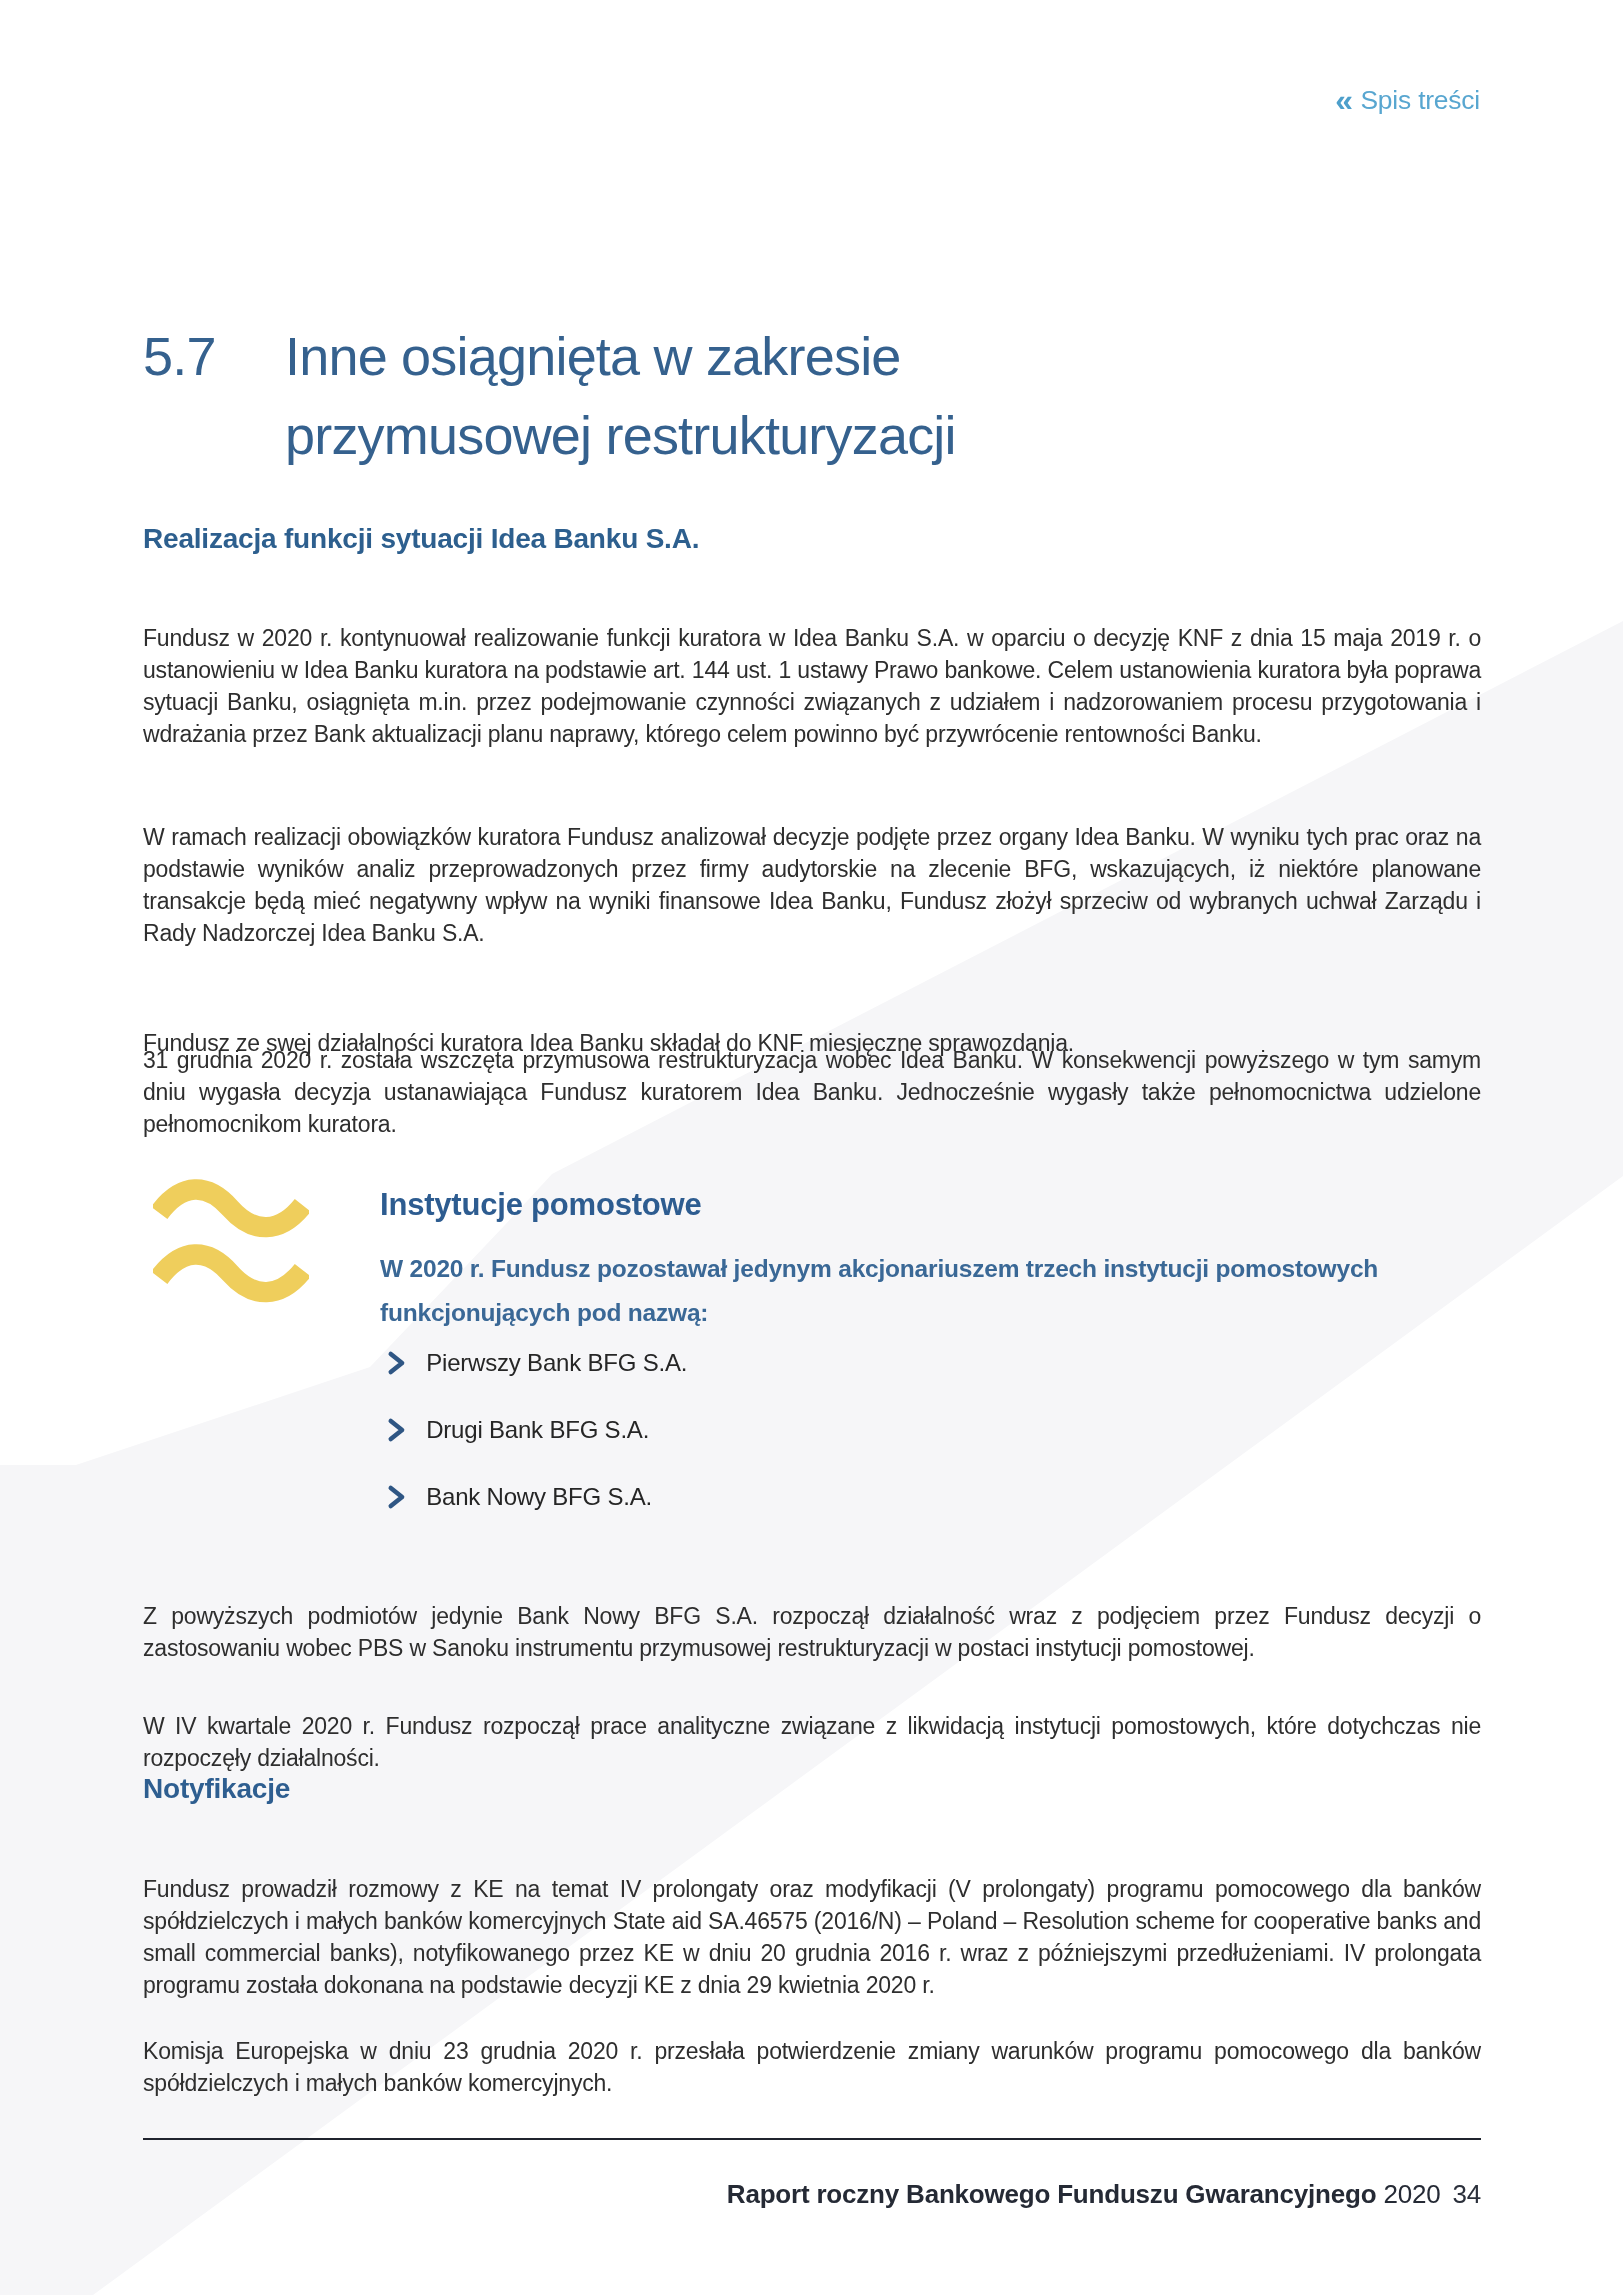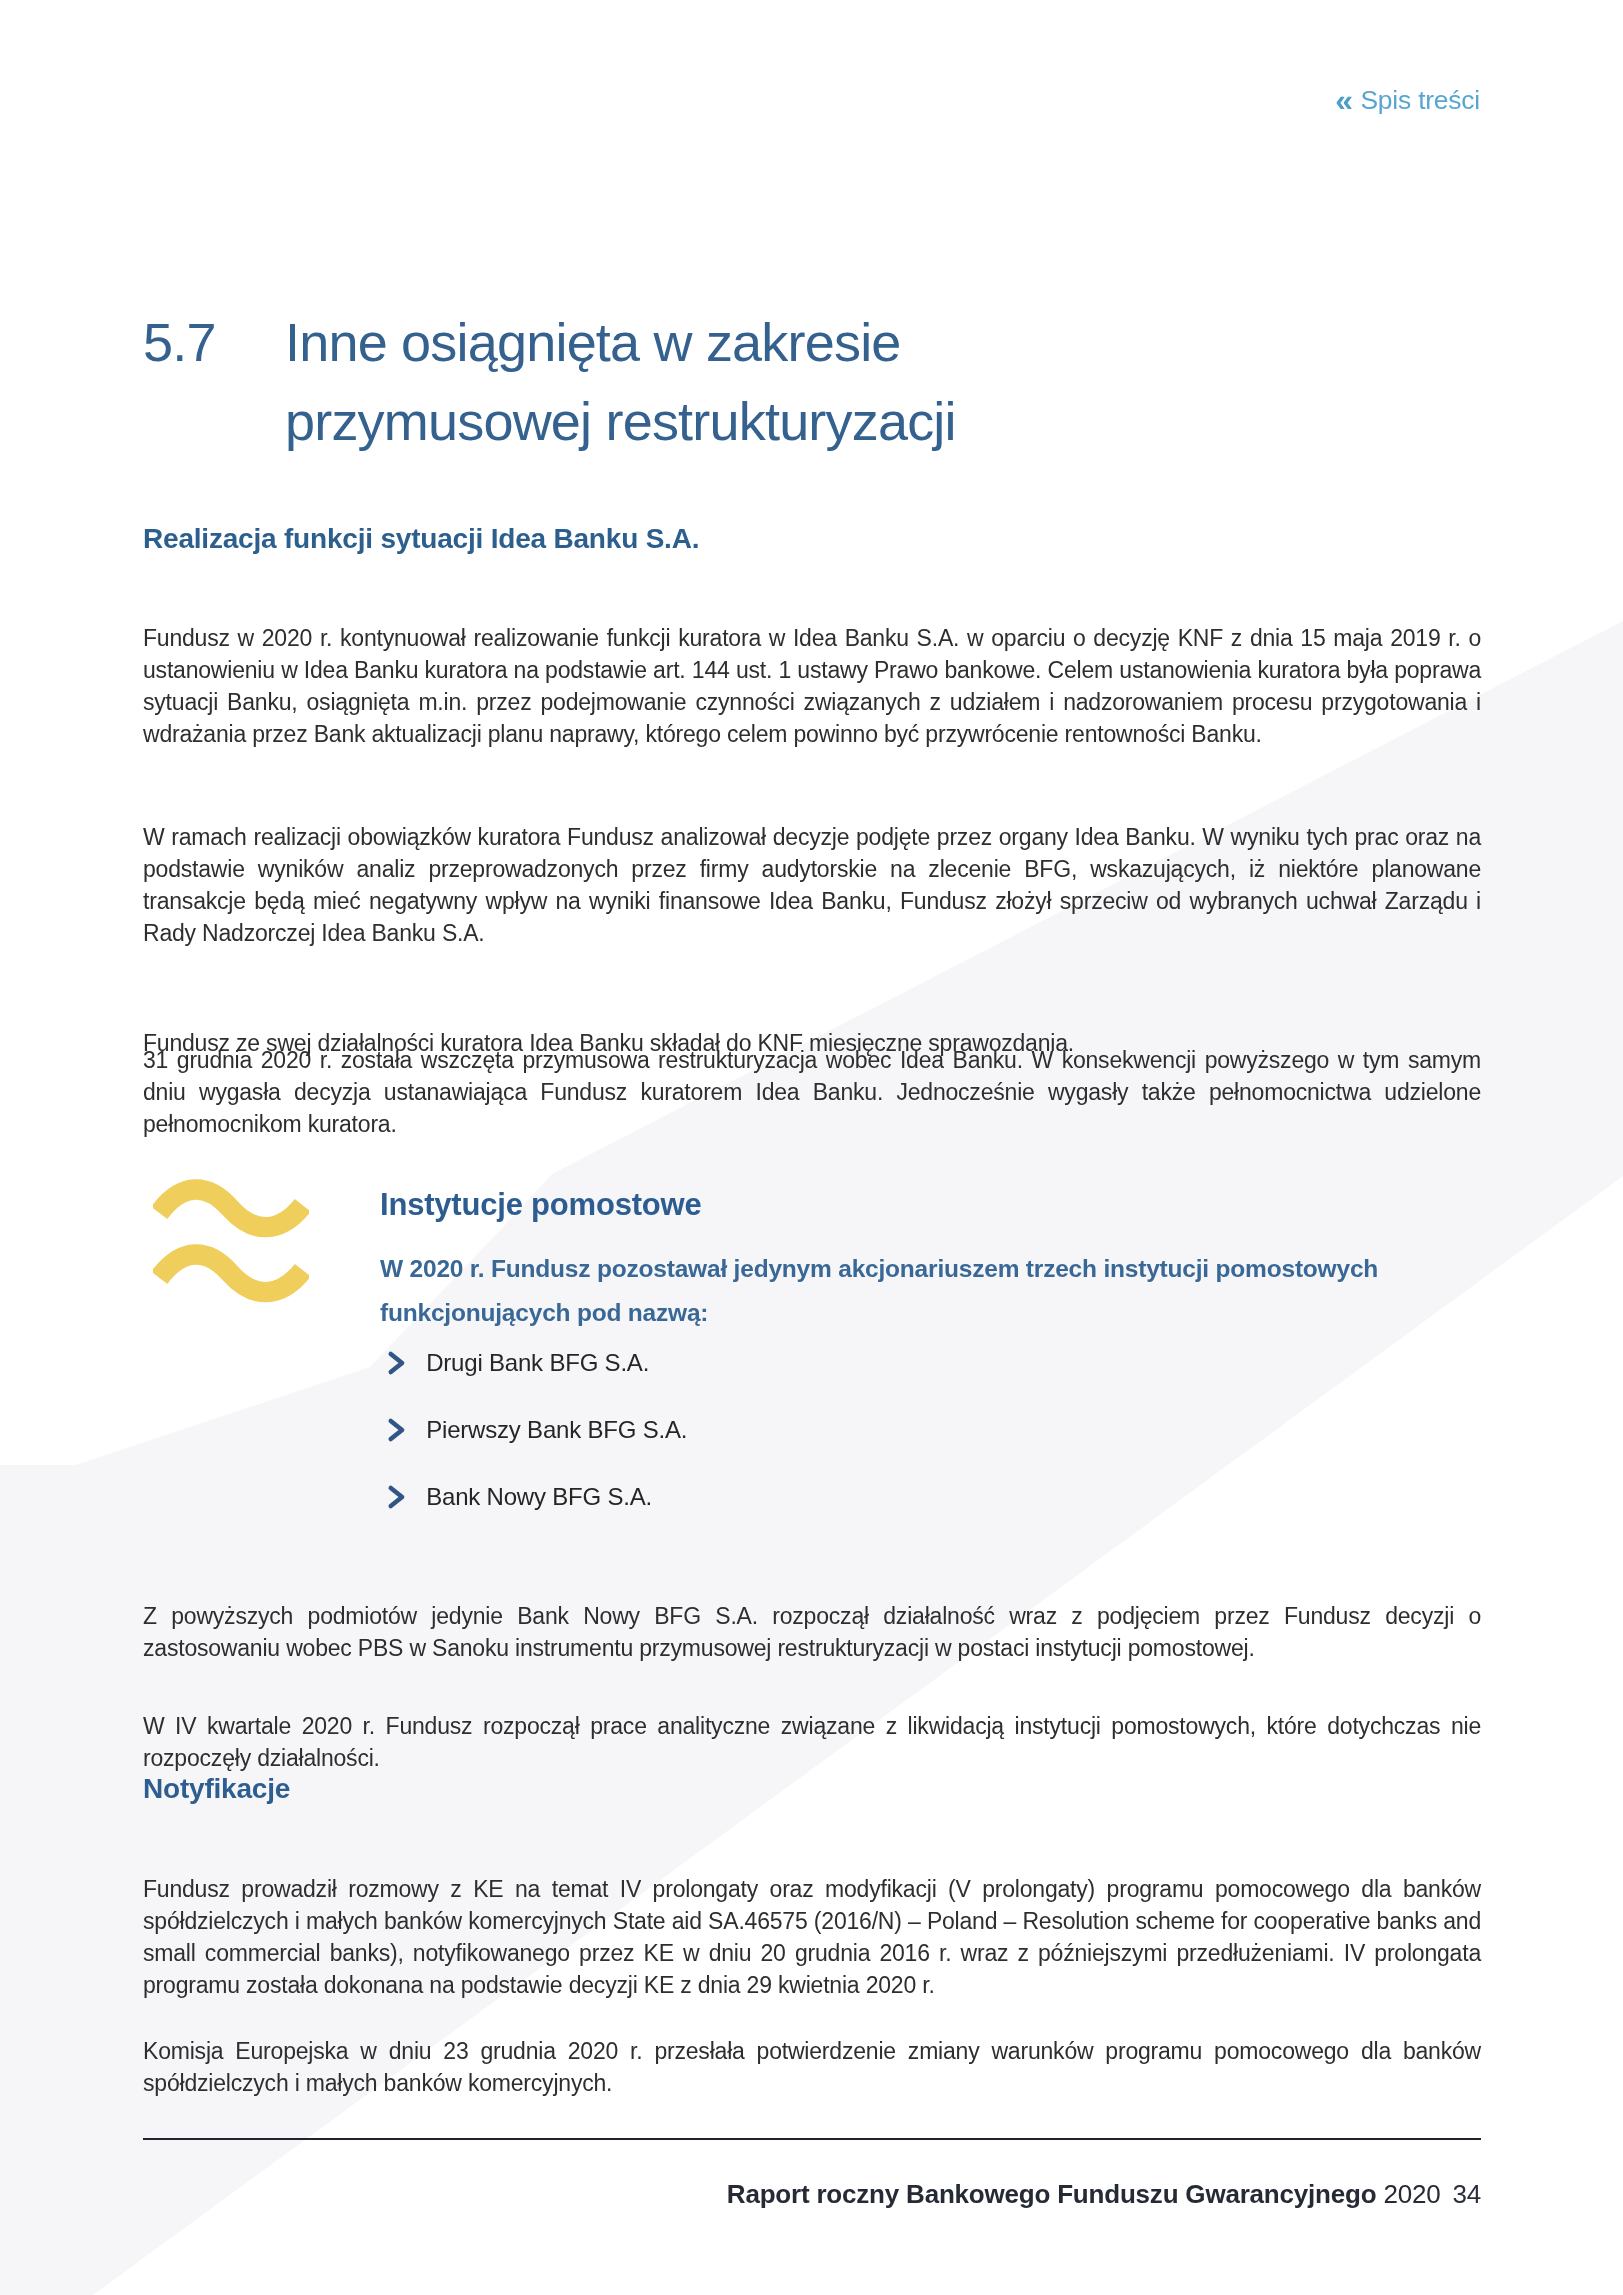--- a/index.html
+++ b/index.html
@@ -16,21 +16,21 @@
     z-index:0;
   }
   .content{position:absolute;inset:0;z-index:1;}
   .toc-link{
     position:absolute;top:85px;right:143px;
     font-size:26.4px;color:#58a6d0;letter-spacing:-0.2px;cursor:pointer;
     display:flex;align-items:center;gap:7.6px;
   }
   .toc-link .laquo{font-size:32px;line-height:26.4px;color:#4d9fcb;font-weight:700;}
   .doc-title{
-    position:absolute;left:143px;top:303px;width:1344px;
+    position:absolute;left:143px;top:317px;width:1344px;
     display:grid;grid-template-columns:142px auto;
     color:#35618e;font-size:54px;line-height:79px;font-weight:400;letter-spacing:-0.8px;
   }
   .h2{
     position:absolute;left:143px;
     color:#2d5f8e;font-size:28px;font-weight:700;letter-spacing:-0.2px;
   }
   .para{
     position:absolute;left:143px;width:1338px;
     font-size:23px;line-height:32px;letter-spacing:-0.2px;
@@ -101,27 +101,27 @@
 
     <div class="pom-head">Instytucje pomostowe</div>
 
     <div class="pom-intro">W 2020 r. Fundusz pozostawał jedynym akcjonariuszem trzech instytucji pomostowych funkcjonujących pod nazwą:</div>
 
     <ul class="bullet-list">
       <li>
         <svg class="chevron-icon" width="19.6" height="26" viewBox="0 0 26 34" fill="none">
           <path d="M5 5 L20 17 L5 29" stroke="#2f5684" stroke-width="6" stroke-linecap="round" stroke-linejoin="round"></path>
         </svg>
-        <span>Drugi Bank BFG S.A.</span>
+        <span>Pierwszy Bank BFG S.A.</span>
       </li>
       <li>
         <svg class="chevron-icon" width="19.6" height="26" viewBox="0 0 26 34" fill="none">
           <path d="M5 5 L20 17 L5 29" stroke="#2f5684" stroke-width="6" stroke-linecap="round" stroke-linejoin="round"></path>
         </svg>
-        <span>Pierwszy Bank BFG S.A.</span>
+        <span>Drugi Bank BFG S.A.</span>
       </li>
       <li>
         <svg class="chevron-icon" width="19.6" height="26" viewBox="0 0 26 34" fill="none">
           <path d="M5 5 L20 17 L5 29" stroke="#2f5684" stroke-width="6" stroke-linecap="round" stroke-linejoin="round"></path>
         </svg>
         <span>Bank Nowy BFG S.A.</span>
       </li>
     </ul>
 
     <p class="para" style="top:1577px;">Z powyższych podmiotów jedynie Bank Nowy BFG S.A. rozpoczął działalność wraz z podjęciem przez Fundusz decyzji o zastosowaniu wobec PBS w Sanoku instrumentu przymusowej restrukturyzacji w postaci instytucji pomostowej.</p>

